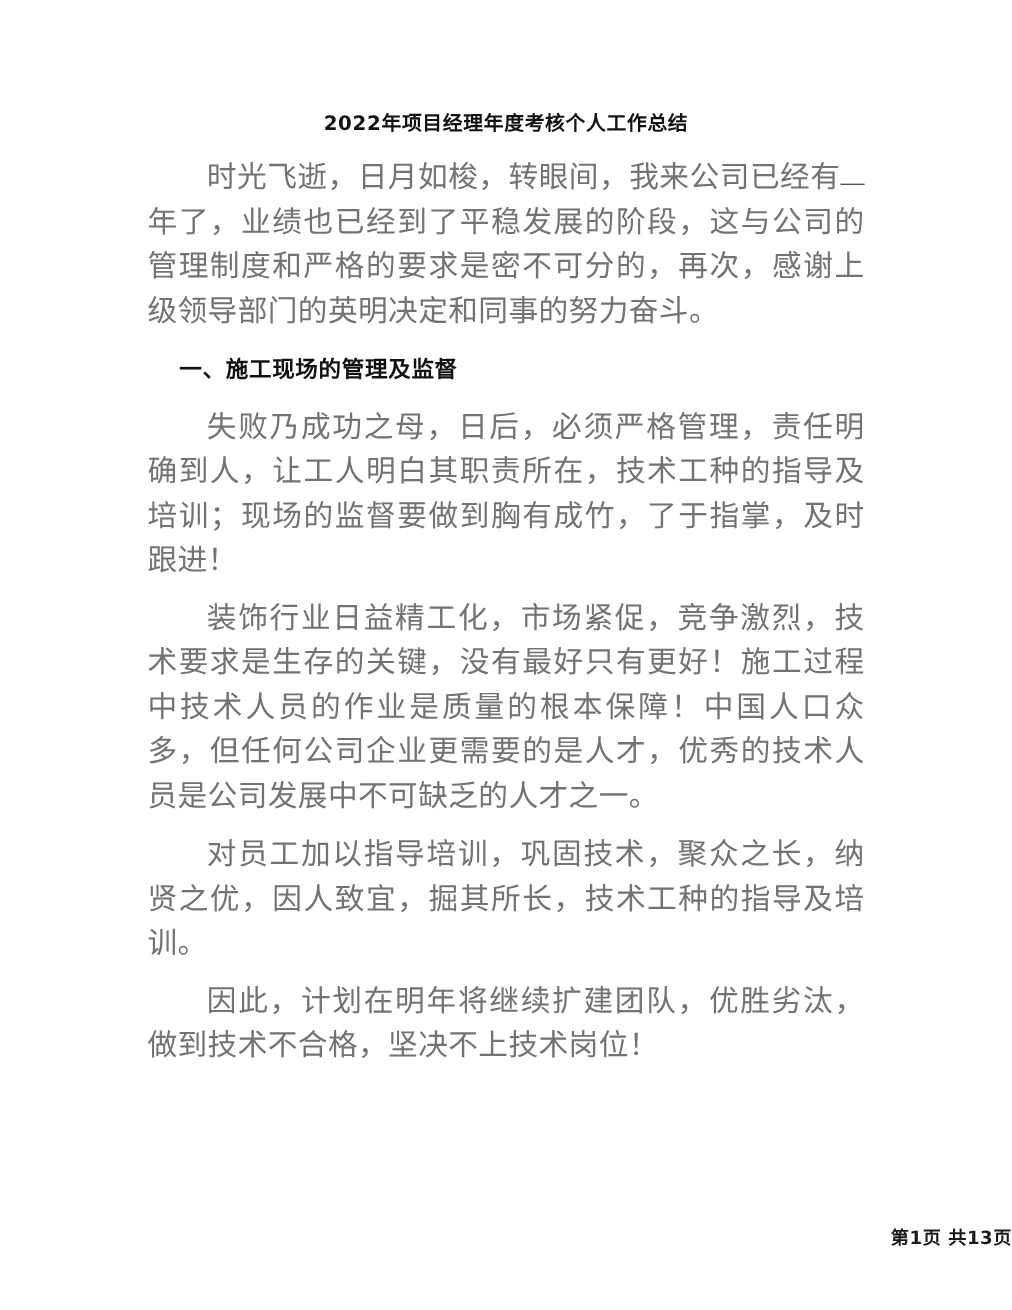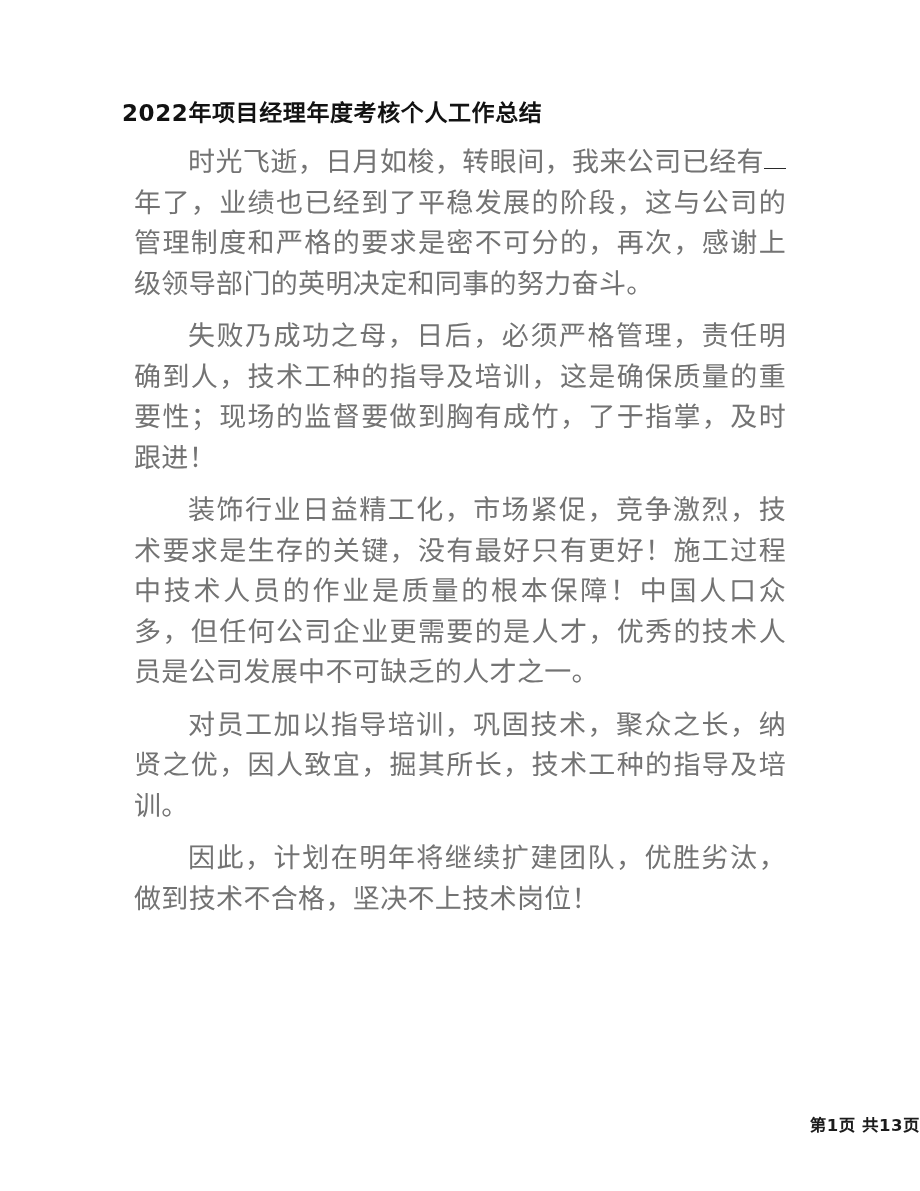--- a/index.html
+++ b/index.html
@@ -23,23 +23,23 @@
 
   
   .content {
     position: absolute;
     left: 122px;
     top: 96px;
     width: 676px;
   }
 
   .doc-title {
-    font-size: 23px;
+    font-size: 18px;
     font-weight: bold;
-    text-align: left;
+    text-align: center;
     letter-spacing: 0.6px;
     line-height: 34px;
     margin: 0 0 7px 0;
     color: #121212;
     white-space: nowrap;
   }
 
   .para {
     font-size: 27px;
     line-height: 40.5px;
@@ -90,23 +90,24 @@
 
 <div class="page">
 
   <div class="content">
 
     <h1 class="doc-title">2022年项目经理年度考核个人工作总结</h1>
 
     <p class="para"><span>时光飞逝，日月如梭，转眼间，我来公司已经有</span><span class="blank-short"></span><span>年了，业绩也已经到了平稳发展的阶段，这与公司的管理制度和严格的要求是密不可分的，再次，感谢上级领导部门的英明决定和同事的努力奋斗。</span></p>
 
 
+    <h2 class="heading">一、施工现场的管理及监督</h2>
 
 
-    <p class="para">失败乃成功之母，日后，必须严格管理，责任明确到人，技术工种的指导及培训，这是确保质量的重要性；现场的监督要做到胸有成竹，了于指掌，及时跟进！</p>
+    <p class="para">失败乃成功之母，日后，必须严格管理，责任明确到人，让工人明白其职责所在，技术工种的指导及培训；现场的监督要做到胸有成竹，了于指掌，及时跟进！</p>
 
 
     <p class="para">装饰行业日益精工化，市场紧促，竞争激烈，技术要求是生存的关键，没有最好只有更好！施工过程中技术人员的作业是质量的根本保障！中国人口众多，但任何公司企业更需要的是人才，优秀的技术人员是公司发展中不可缺乏的人才之一。</p>
 
     <p class="para">对员工加以指导培训，巩固技术，聚众之长，纳贤之优，因人致宜，掘其所长，技术工种的指导及培训。</p>
 
     <p class="para">因此，计划在明年将继续扩建团队，优胜劣汰，做到技术不合格，坚决不上技术岗位！</p>
 
   </div>
 

